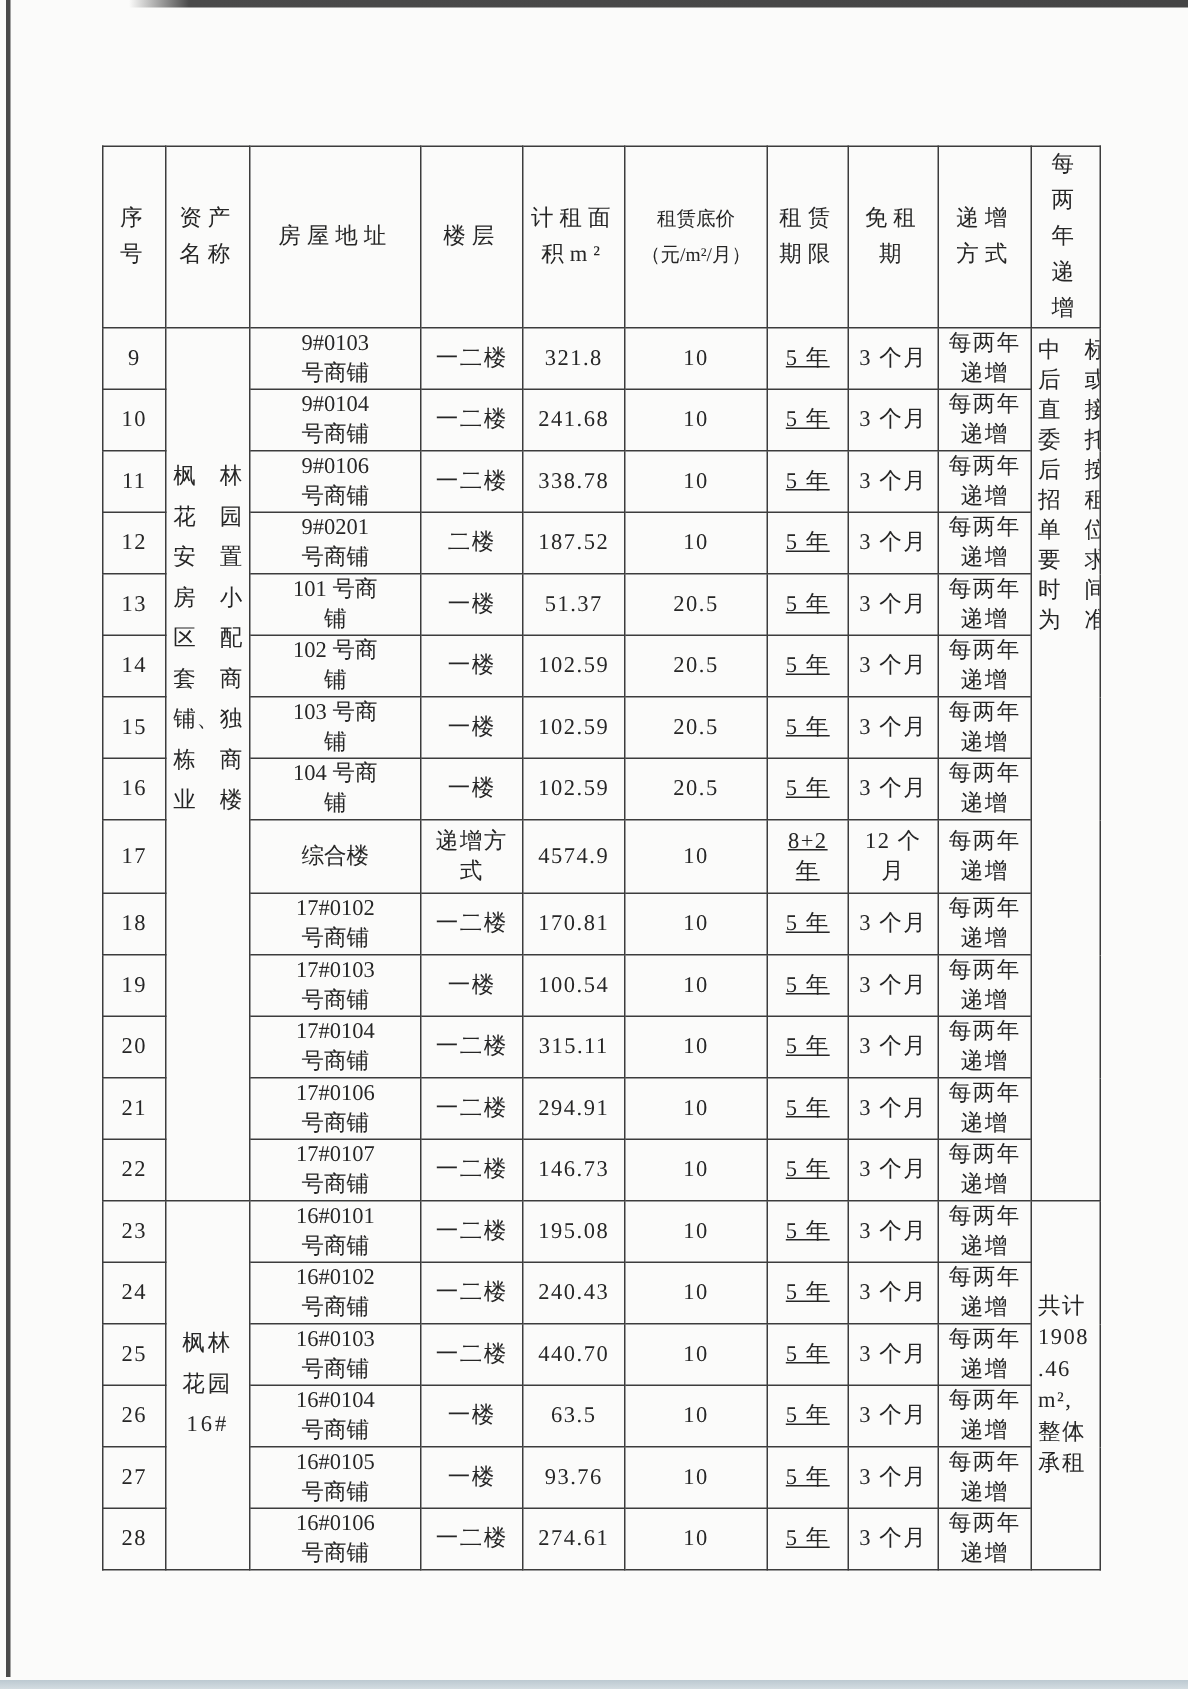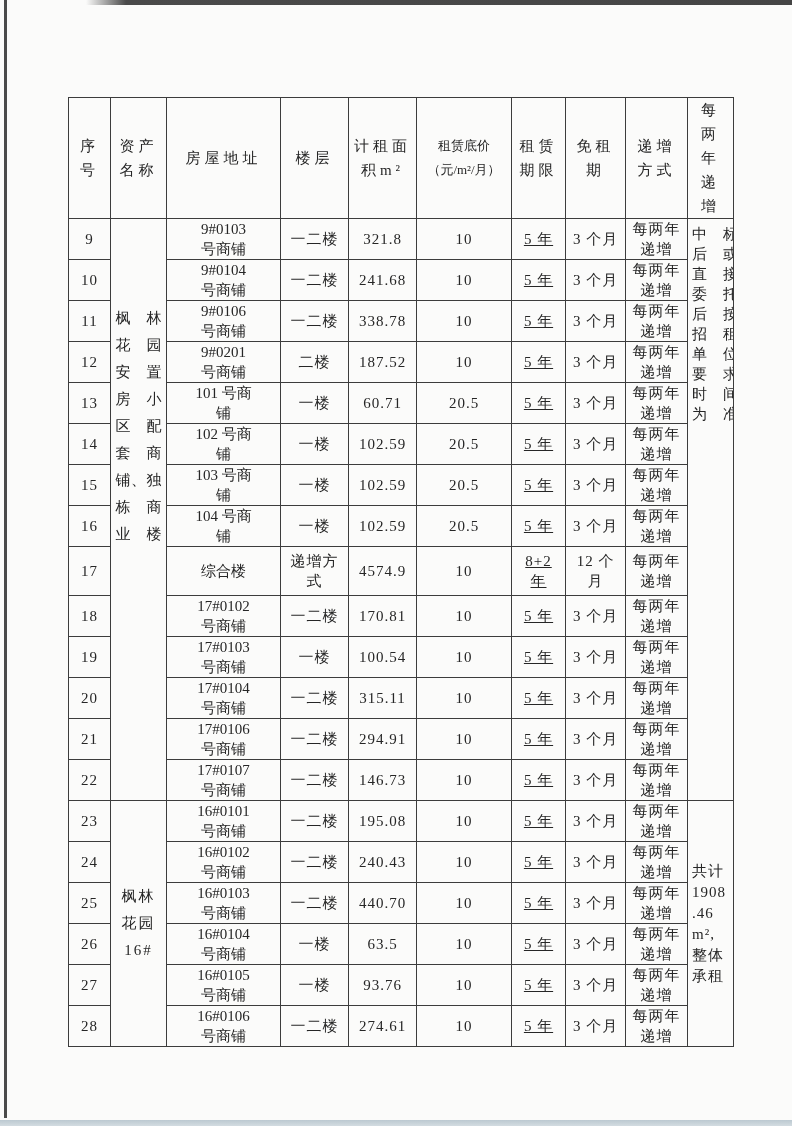--- a/index.html
+++ b/index.html
@@ -180,21 +180,21 @@
     <td class="c-area">187.52</td>
     <td class="c-price">10</td>
     <td class="c-term">5 年</td>
     <td class="c-free">3 个月</td>
     <td class="c-increment">每两年递增</td>
   </tr>
           <tr>
     <td class="c-index">13</td>
     <td class="c-address">101 号商铺</td>
     <td class="c-floor">一楼</td>
-    <td class="c-area">60.71</td>
+    <td class="c-area">51.37</td>
     <td class="c-price">20.5</td>
     <td class="c-term">5 年</td>
     <td class="c-free">3 个月</td>
     <td class="c-increment">每两年递增</td>
   </tr>
           <tr>
     <td class="c-index">14</td>
     <td class="c-address">102 号商铺</td>
     <td class="c-floor">一楼</td>
     <td class="c-area">102.59</td>

